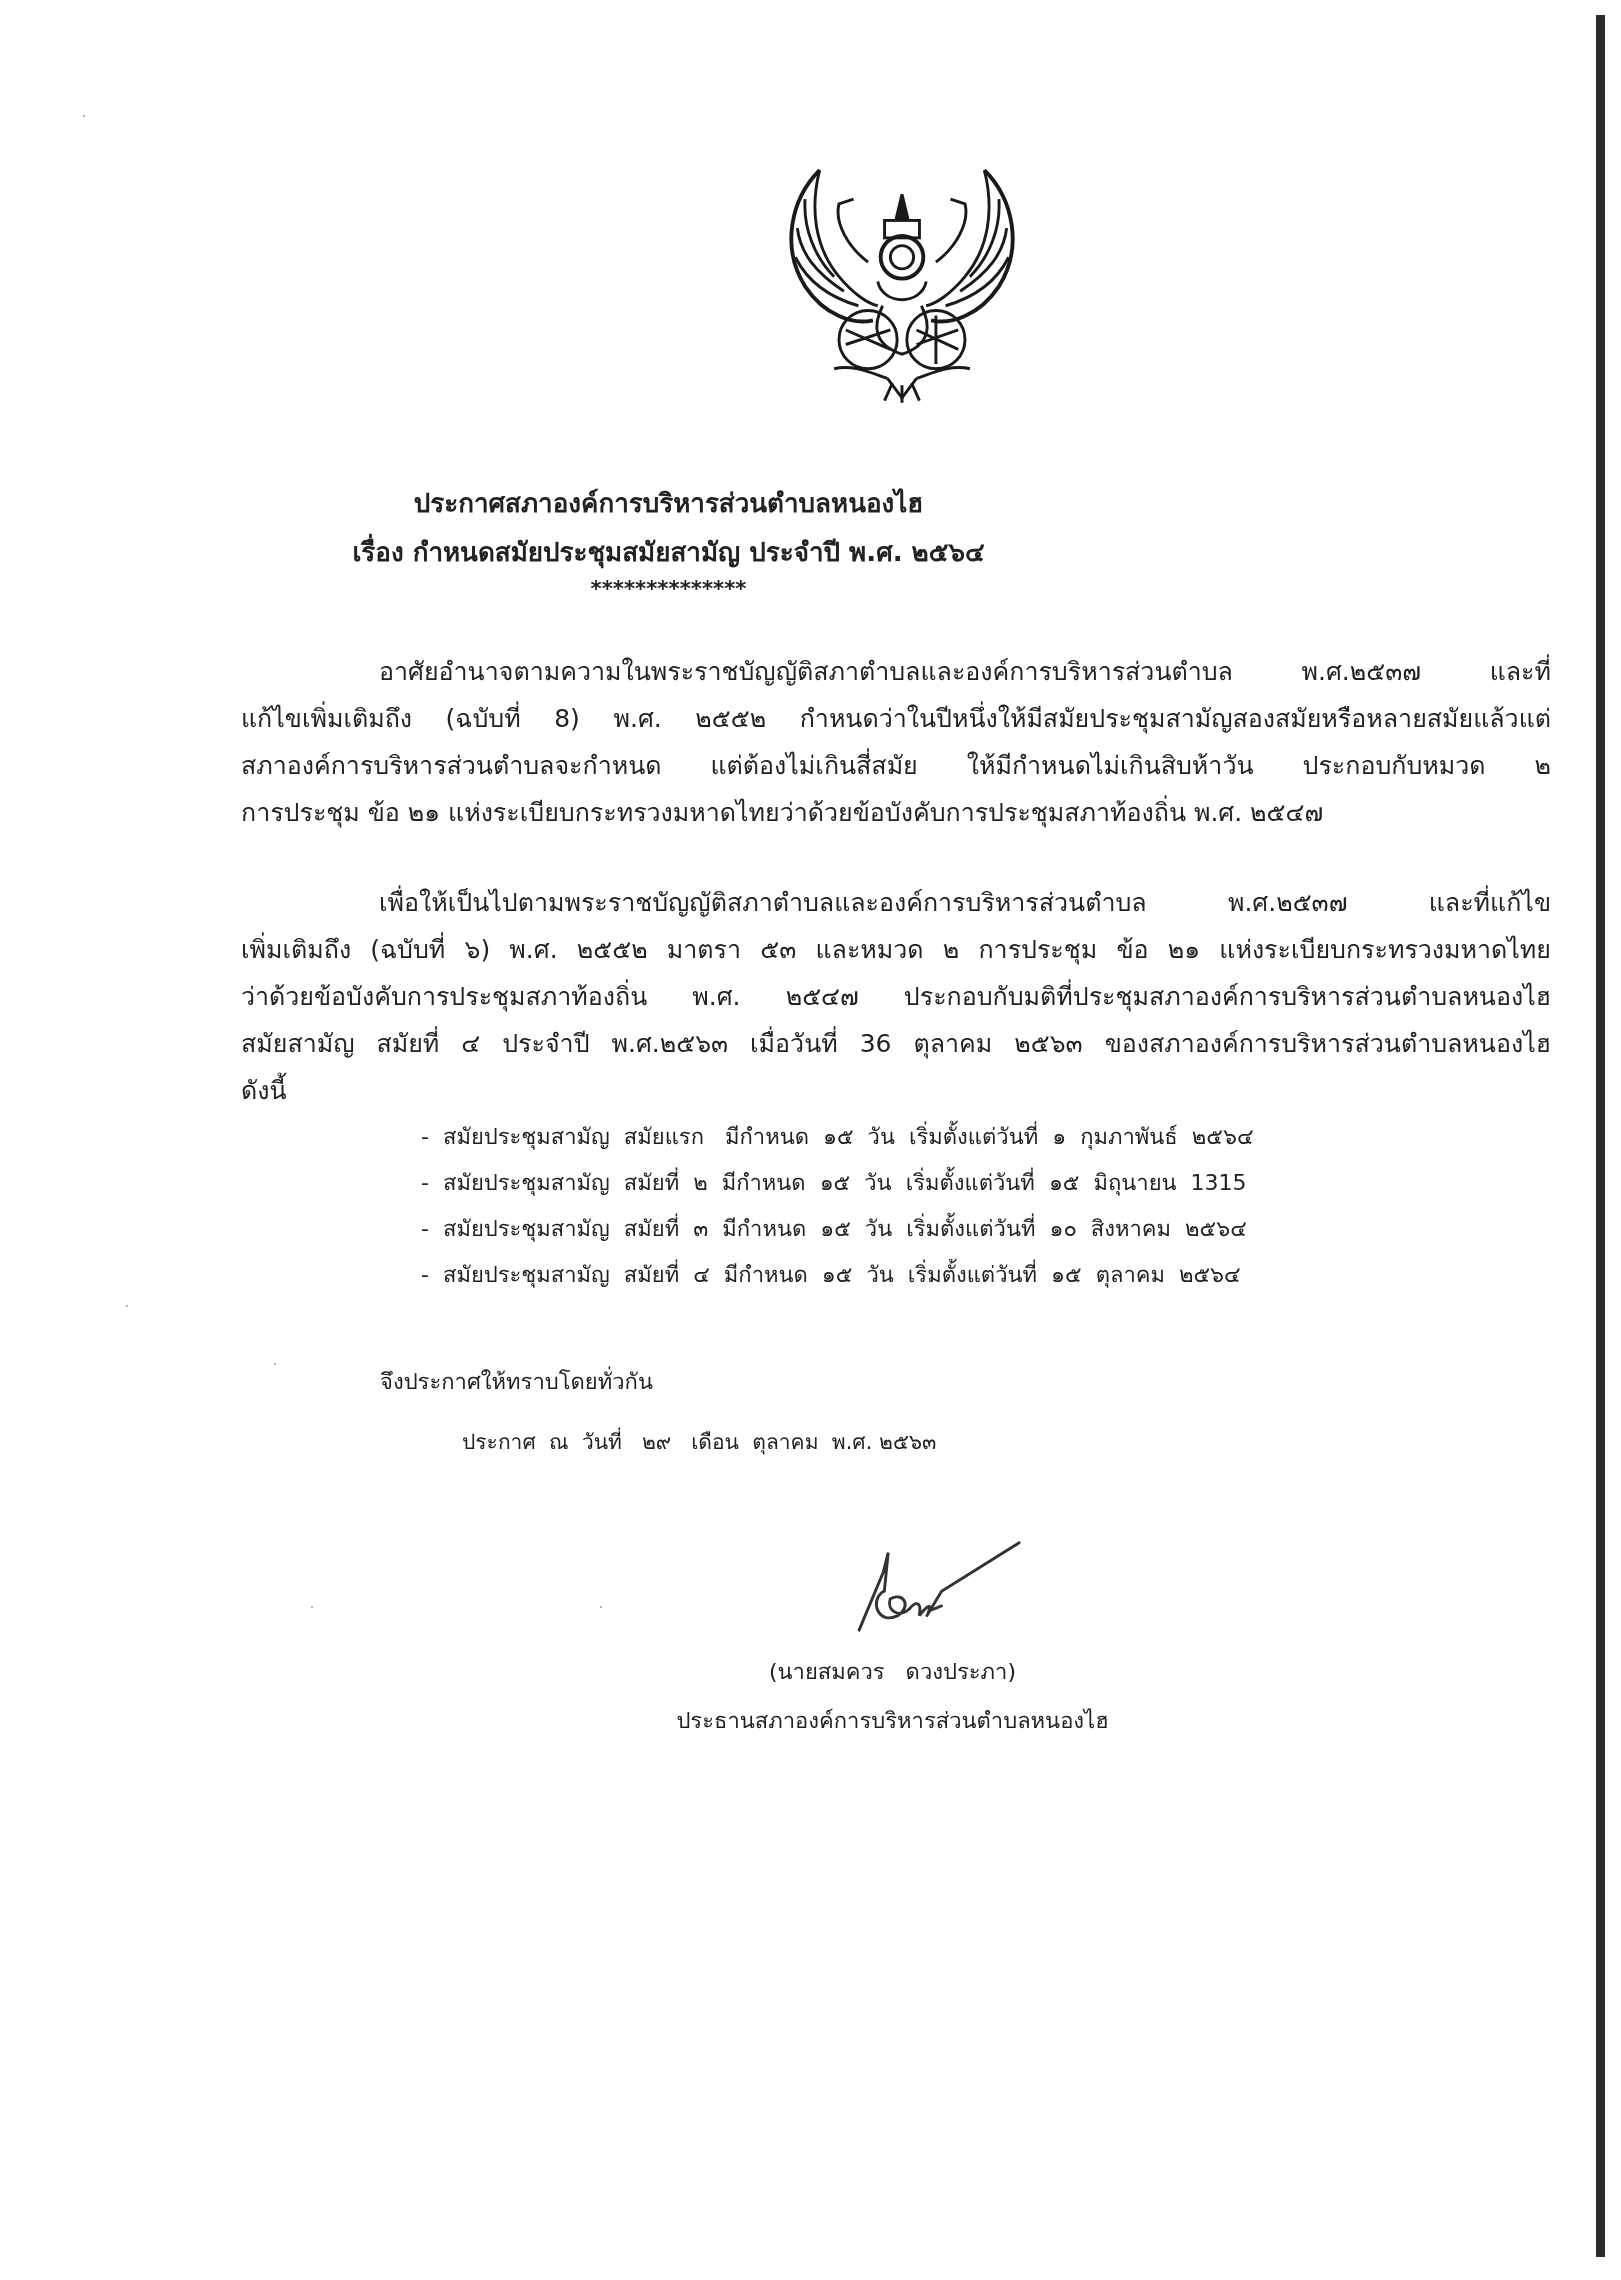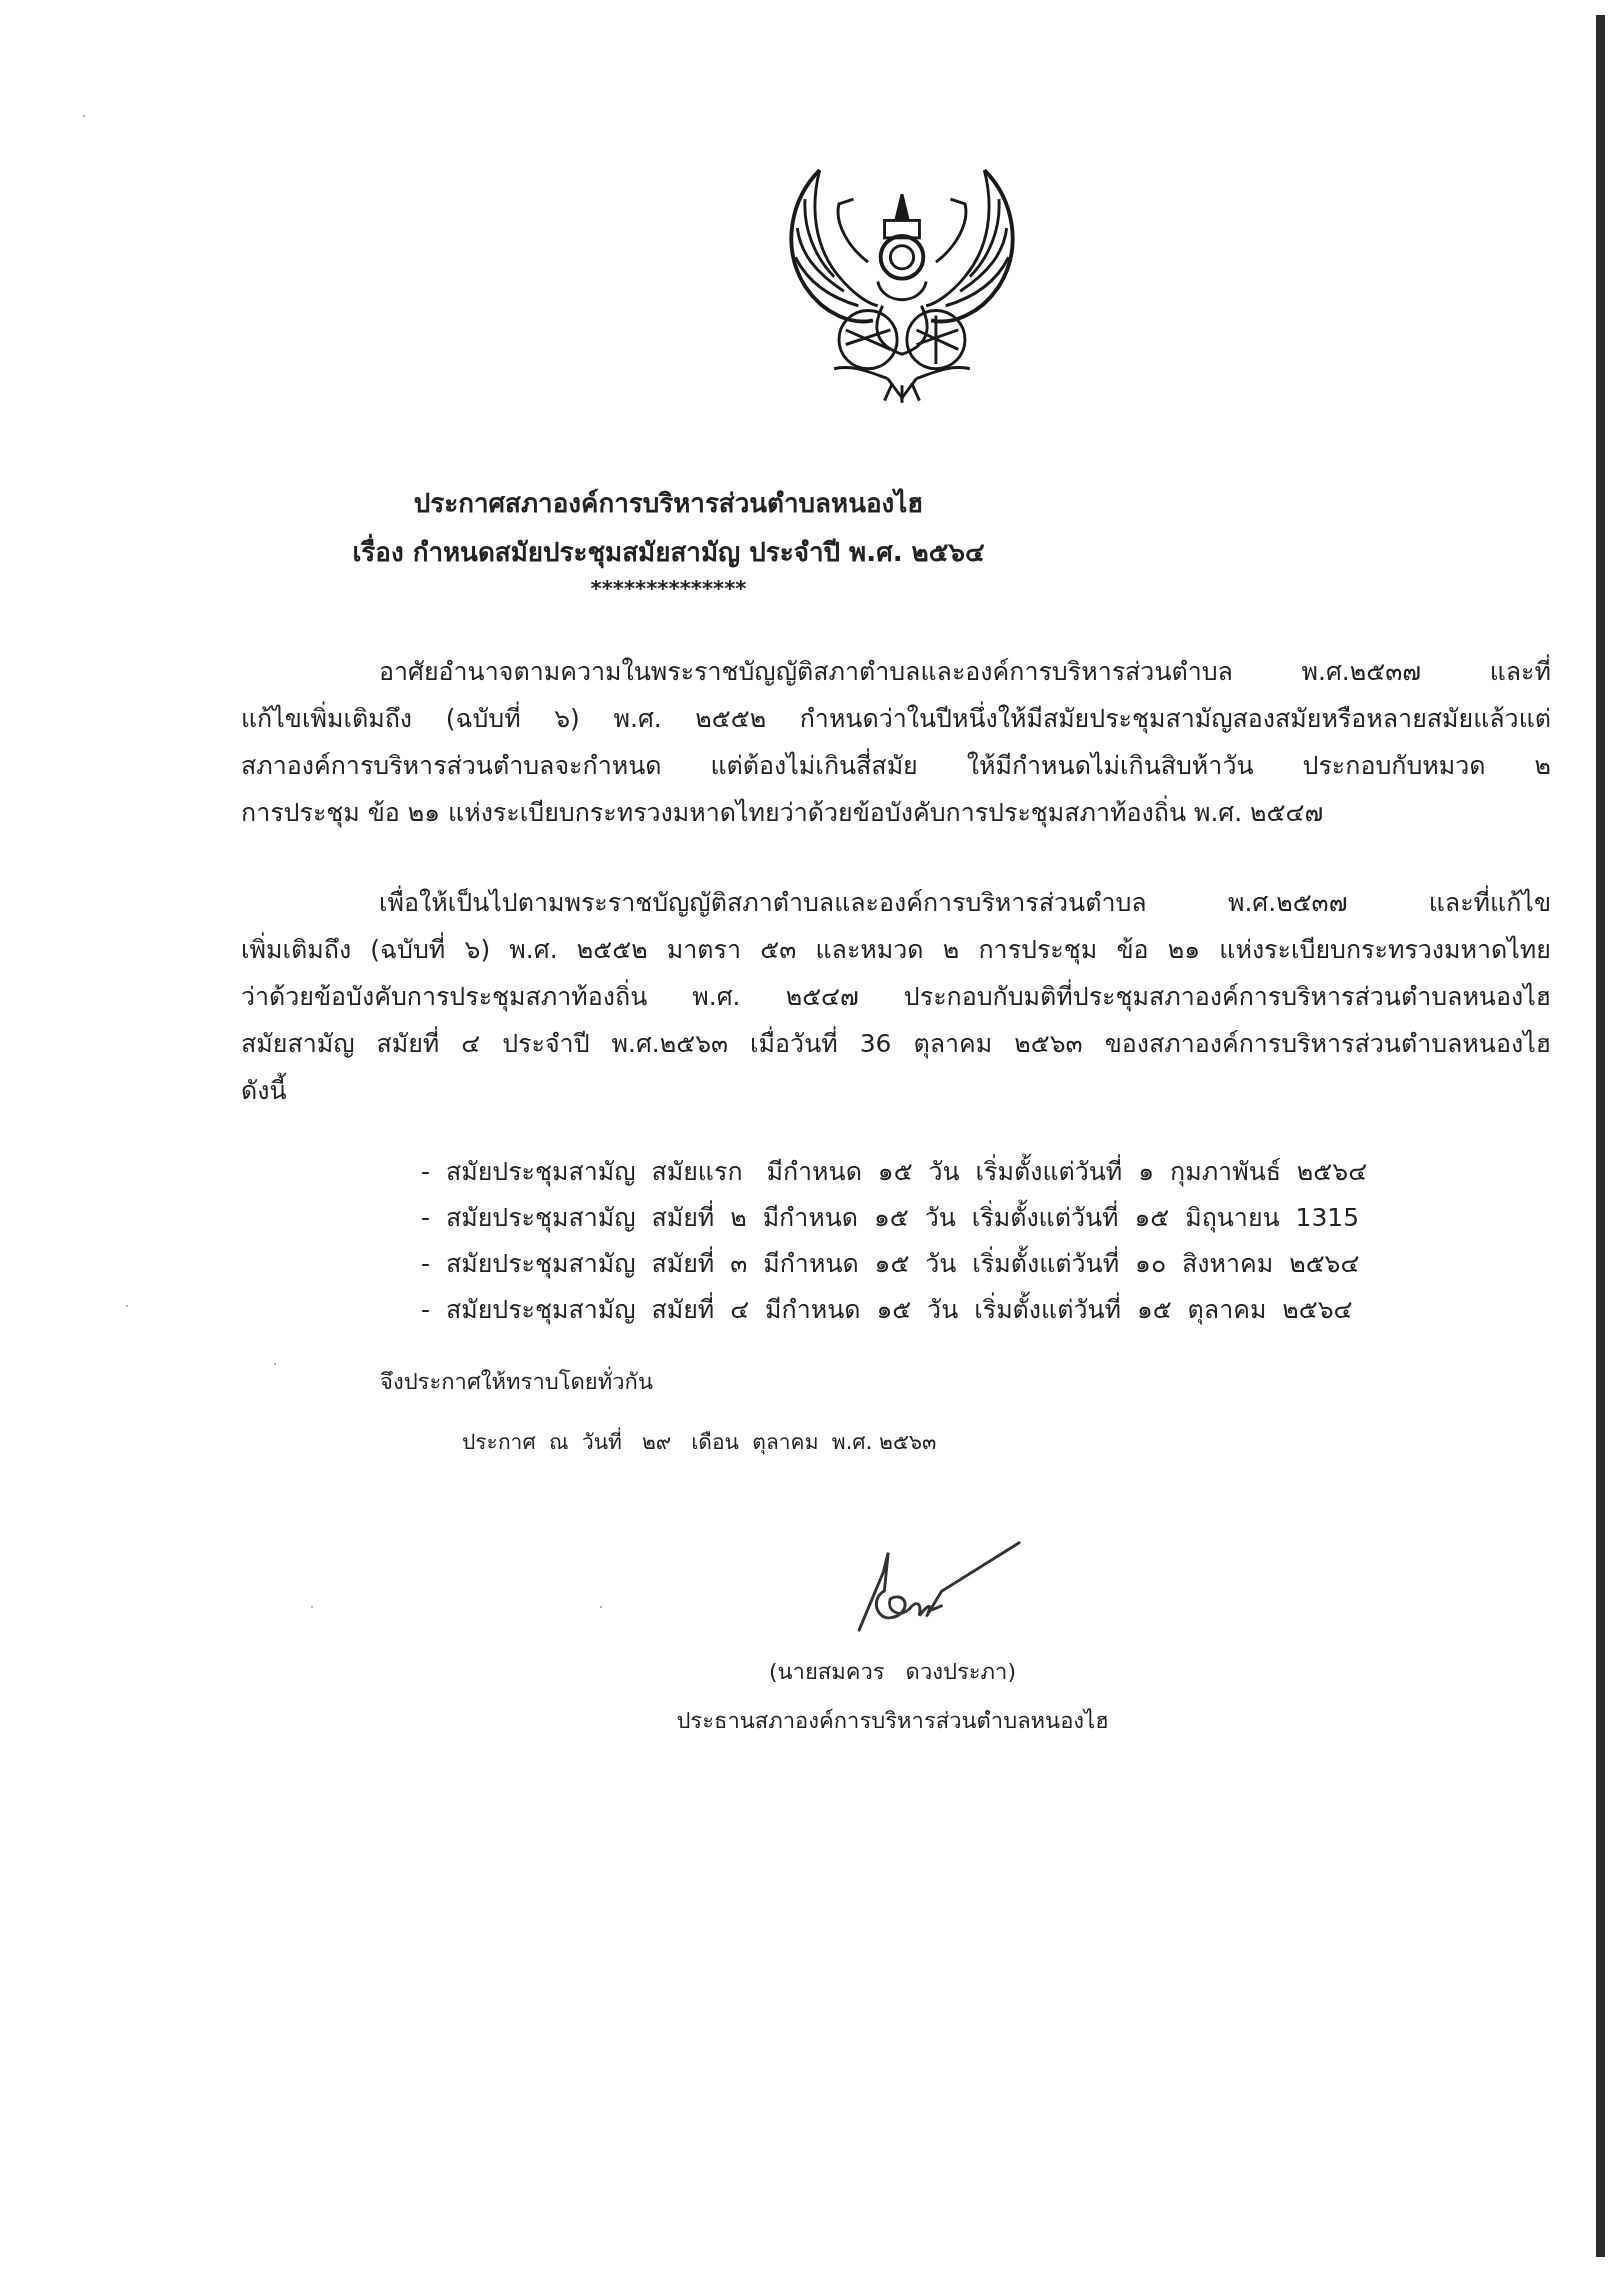--- a/index.html
+++ b/index.html
@@ -24,21 +24,21 @@
     .title-stars { font-size: 21.3px; line-height: 23px; letter-spacing: 0px; font-weight: bold; }
     .para {
       position: absolute; left: 241px; width: 1310px;
       font-size: 25px; line-height: 47px; text-align: justify;
       text-align-last: left;
     }
     .para .line { display: block; white-space: nowrap; height: 47px; text-align: justify; text-align-last: justify; }
     .para .line.last { text-align-last: left; }
     .para .indent { padding-left: 138px; }
     .list {
-      position: absolute; left: 421px; top: 1114px; font-size: 25px; line-height: 46px; margin-top: 35px;
+      position: absolute; left: 421px; top: 1114px; font-size: 22px; line-height: 46px;
     }
     .list .item { white-space: pre; height: 46px; }
     .closing { position: absolute; left: 380px; top: 1358px; font-size: 22px; line-height: 47px; white-space: pre; }
     .dated { position: absolute; left: 462px; top: 1419px; font-size: 21px; line-height: 47px; white-space: pre; }
     .signature { position: absolute; left: 830px; top: 1533px; width: 194px; height: 107px; }
     .signer {
       position: absolute; left: 543px; width: 699px; top: 1647px; text-align: center;
       font-size: 22px; line-height: 49px;
     }
     .signer .name { white-space: pre; }
@@ -91,21 +91,21 @@
 </div>
 
 <div class="title-block">
   <div class="title-line">ประกาศสภาองค์การบริหารส่วนตำบลหนองไฮ</div>
   <div class="title-line">เรื่อง  กำหนดสมัยประชุมสมัยสามัญ  ประจำปี  พ.ศ. ๒๕๖๔</div>
   <div class="title-stars">**************</div>
 </div>
 
 <div class="para" style="top:648px;">
   <span class="line indent">อาศัยอำนาจตามความในพระราชบัญญัติสภาตำบลและองค์การบริหารส่วนตำบล  พ.ศ.๒๕๓๗  และที่</span>
-  <span class="line">แก้ไขเพิ่มเติมถึง  (ฉบับที่  ๖)  พ.ศ. ๒๕๕๒  กำหนดว่าในปีหนึ่งให้มีสมัยประชุมสามัญสองสมัยหรือหลายสมัยแล้วแต่</span>
+  <span class="line">แก้ไขเพิ่มเติมถึง  (ฉบับที่  8)  พ.ศ. ๒๕๕๒  กำหนดว่าในปีหนึ่งให้มีสมัยประชุมสามัญสองสมัยหรือหลายสมัยแล้วแต่</span>
   <span class="line">สภาองค์การบริหารส่วนตำบลจะกำหนด แต่ต้องไม่เกินสี่สมัย ให้มีกำหนดไม่เกินสิบห้าวัน ประกอบกับหมวด ๒</span>
   <span class="line last">การประชุม ข้อ ๒๑ แห่งระเบียบกระทรวงมหาดไทยว่าด้วยข้อบังคับการประชุมสภาท้องถิ่น  พ.ศ. ๒๕๔๗</span>
 </div>
 
 <div class="para" style="top:879px;">
   <span class="line indent">เพื่อให้เป็นไปตามพระราชบัญญัติสภาตำบลและองค์การบริหารส่วนตำบล  พ.ศ.๒๕๓๗  และที่แก้ไข</span>
   <span class="line">เพิ่มเติมถึง (ฉบับที่  ๖) พ.ศ. ๒๕๕๒ มาตรา ๕๓ และหมวด  ๒  การประชุม  ข้อ  ๒๑  แห่งระเบียบกระทรวงมหาดไทย</span>
   <span class="line">ว่าด้วยข้อบังคับการประชุมสภาท้องถิ่น  พ.ศ. ๒๕๔๗  ประกอบกับมติที่ประชุมสภาองค์การบริหารส่วนตำบลหนองไฮ</span>
   <span class="line">สมัยสามัญ  สมัยที่ ๔ ประจำปี  พ.ศ.๒๕๖๓  เมื่อวันที่  36 ตุลาคม  ๒๕๖๓  ของสภาองค์การบริหารส่วนตำบลหนองไฮ</span>
   <span class="line last">ดังนี้</span>

